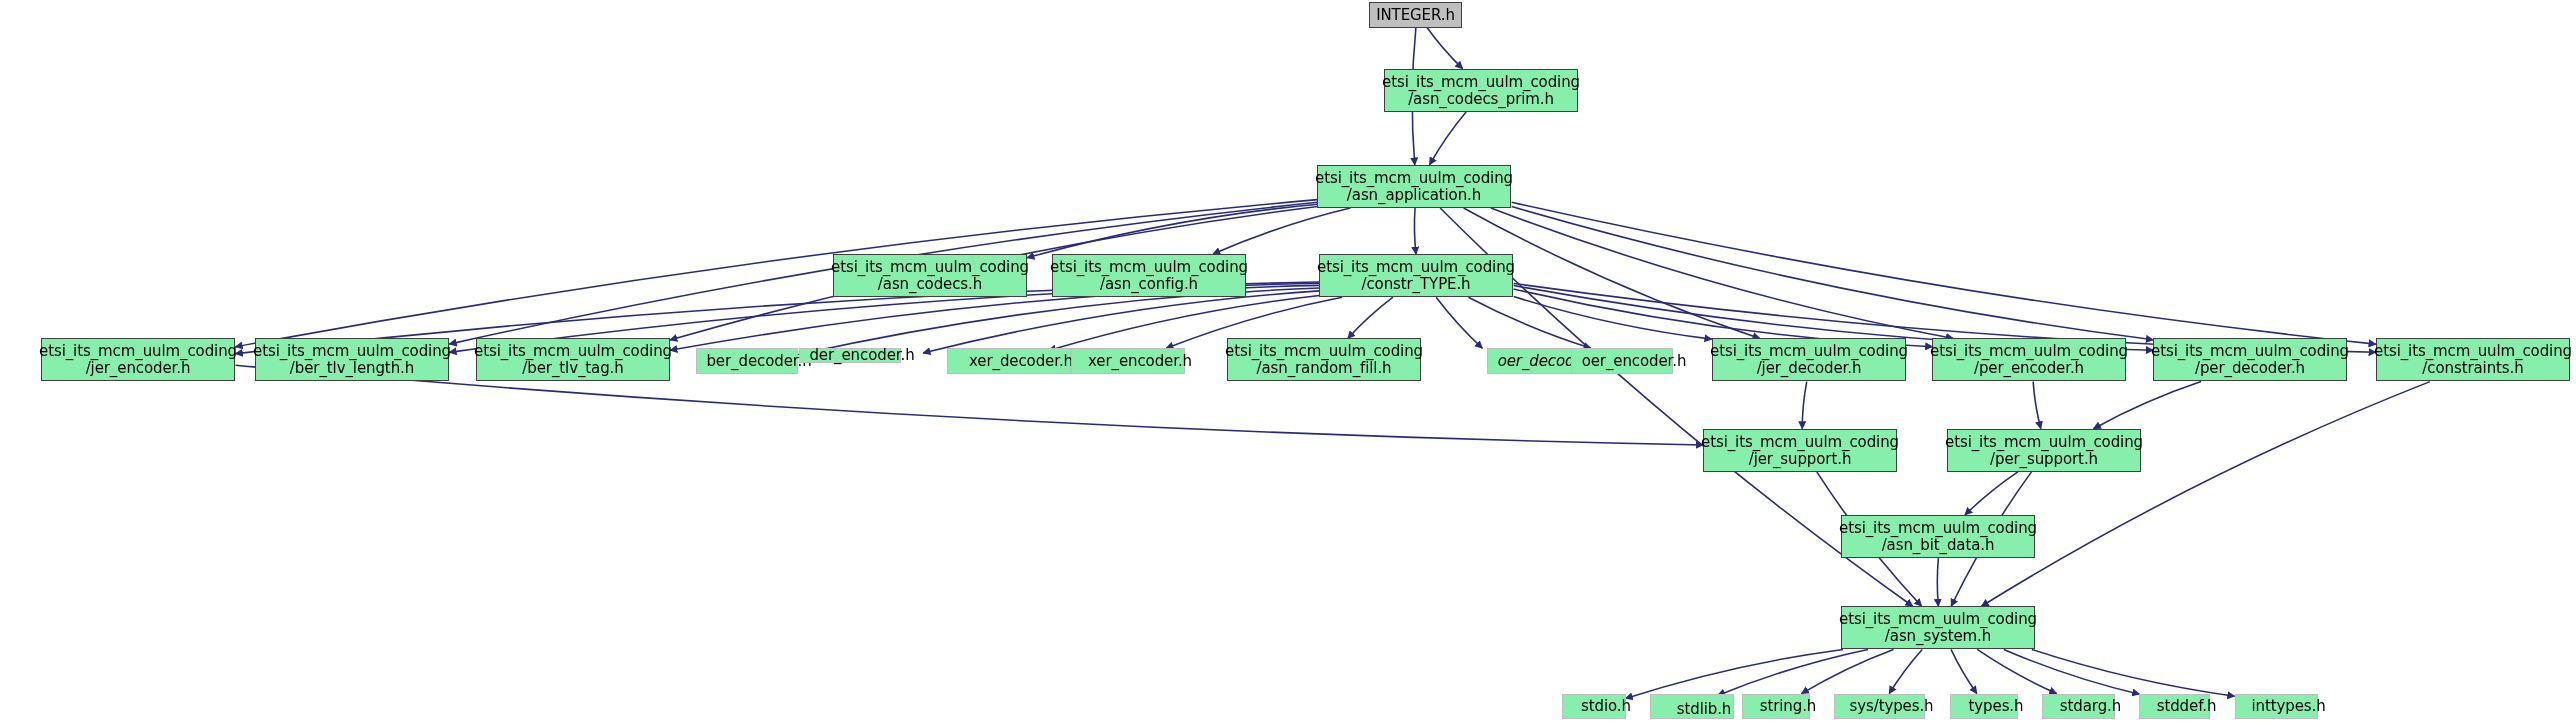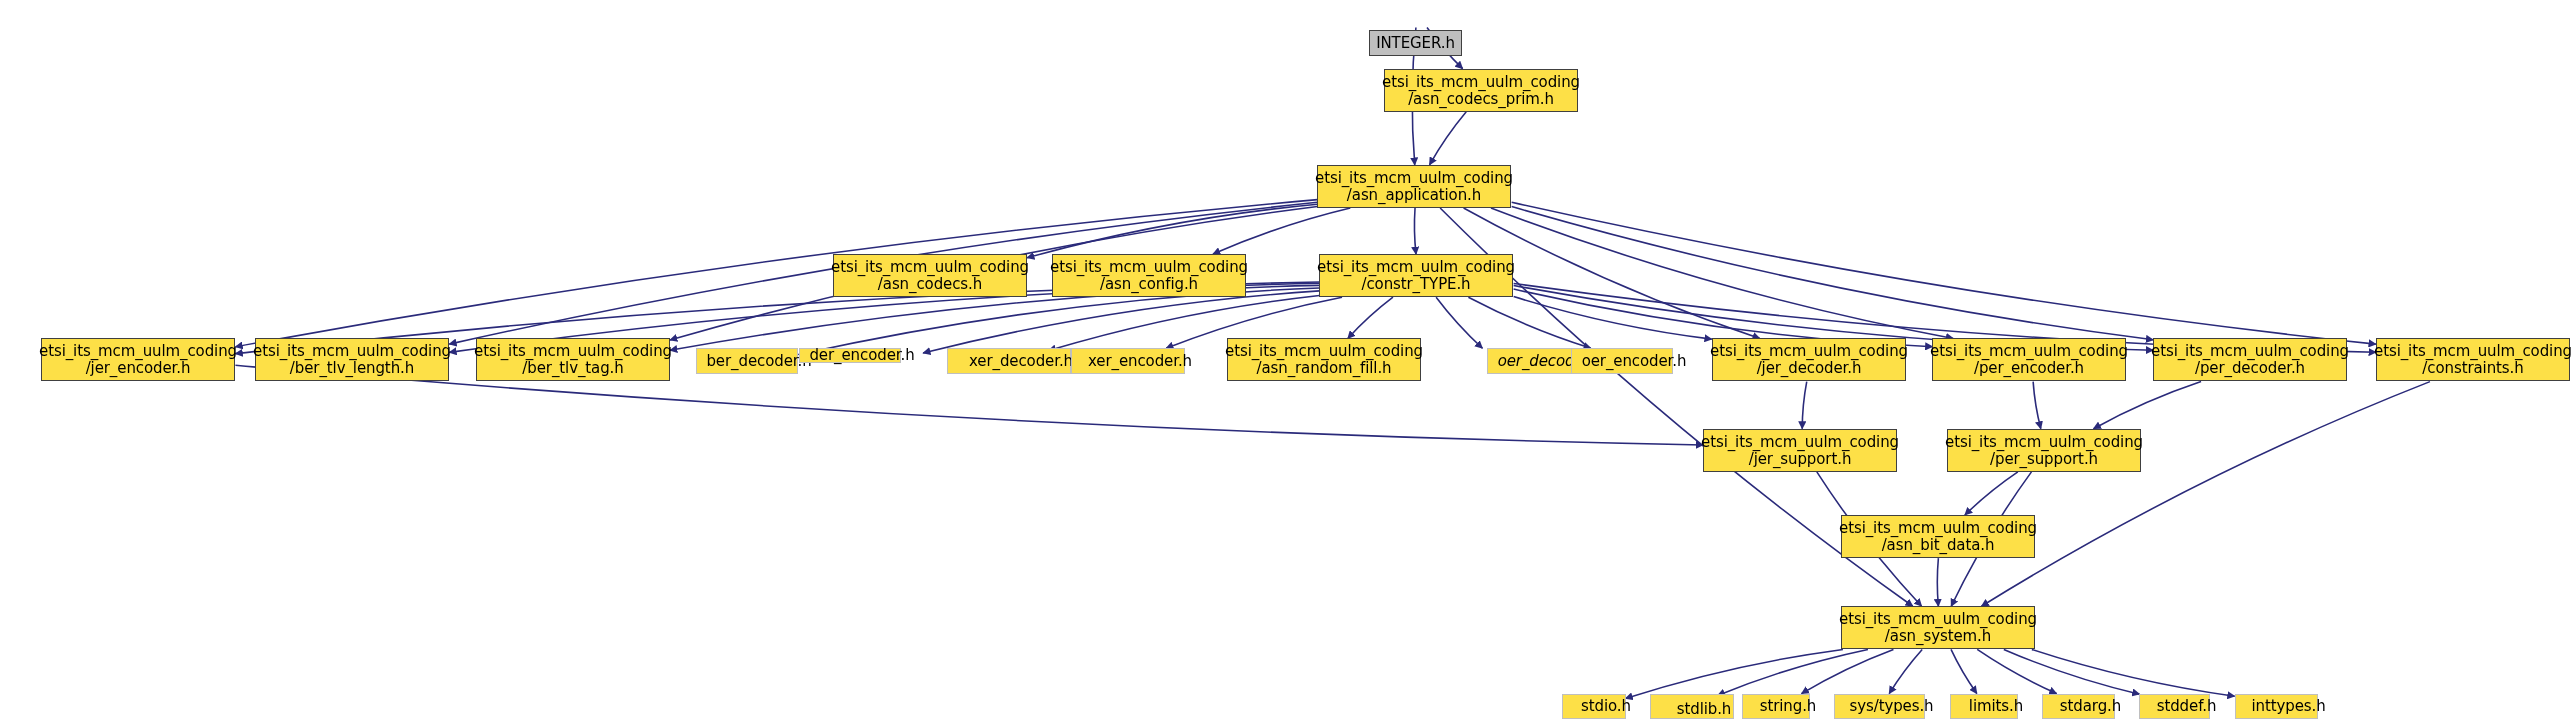--- a/index.html
+++ b/index.html
@@ -26,42 +26,41 @@
   }
   .node {
     position: absolute;
     box-sizing: border-box;
     display: flex;
     align-items: center;
     justify-content: center;
     text-align: center;
     line-height: 1.08;
     color: #000000;
-    background: #fde047;
+    background: #86efac;
     white-space: pre;
     letter-spacing: -0.1px;
   }
   .node .lbl { display: block; }
   
   .node.proj {
     border: 1.4px solid #404040;
     font-size: 15px;
   }
   
   .node.sys {
     border: 1.2px solid #bfbfbf;
     font-size: 15px;
     padding-left: 24px;
   }
   
   .node.root {
     border: 1.4px solid #404040;
     background: #bfbfbf;
     font-size: 15px;
-    margin-top: 28px;
   }
 </style>
 </head>
 <body>
 
 <div id="graph-root">
   <svg class="edges" viewBox="0 0 2626 737" xmlns="http://www.w3.org/2000/svg">
     <defs>
       <marker id="arrow" viewBox="0 0 10 10" refX="9" refY="5" markerWidth="5.2" markerHeight="5.2" orient="auto-start-reverse">
         <path d="M 0 0 L 10 5 L 0 10 z" fill="#2a2a7a"></path>
@@ -154,19 +153,19 @@
       <div class="node proj" style="left: 1947px; top: 429px; width: 194px; height: 43px;"><span class="lbl">etsi_its_mcm_uulm_coding
 /per_support.h</span></div>
       <div class="node proj" style="left: 1841px; top: 515px; width: 194px; height: 43px;"><span class="lbl">etsi_its_mcm_uulm_coding
 /asn_bit_data.h</span></div>
       <div class="node proj" style="left: 1841px; top: 606px; width: 194px; height: 43px;"><span class="lbl">etsi_its_mcm_uulm_coding
 /asn_system.h</span></div>
       <div class="node sys" style="left: 1562px; top: 694px; width: 64px; height: 24.5px;"><span class="lbl">stdio.h</span></div>
       <div class="node sys" style="left: 1650px; top: 694px; width: 84px; height: 24.5px; align-items: flex-end;"><span class="lbl">stdlib.h</span></div>
       <div class="node sys" style="left: 1742px; top: 694px; width: 68px; height: 24.5px;"><span class="lbl">string.h</span></div>
       <div class="node sys" style="left: 1834px; top: 694px; width: 91px; height: 24.5px;"><span class="lbl">sys/types.h</span></div>
-      <div class="node sys" style="left: 1950px; top: 694px; width: 68px; height: 24.5px;"><span class="lbl">limits.h</span></div>
+      <div class="node sys" style="left: 1950px; top: 694px; width: 68px; height: 24.5px;"><span class="lbl">types.h</span></div>
       <div class="node sys" style="left: 2042px; top: 694px; width: 73px; height: 24.5px;"><span class="lbl">stdarg.h</span></div>
       <div class="node sys" style="left: 2139px; top: 694px; width: 71px; height: 24.5px;"><span class="lbl">stddef.h</span></div>
       <div class="node sys" style="left: 2235px; top: 694px; width: 83px; height: 24.5px;"><span class="lbl">inttypes.h</span></div>
     </div>
 </div>
 
 
 </body></html>

